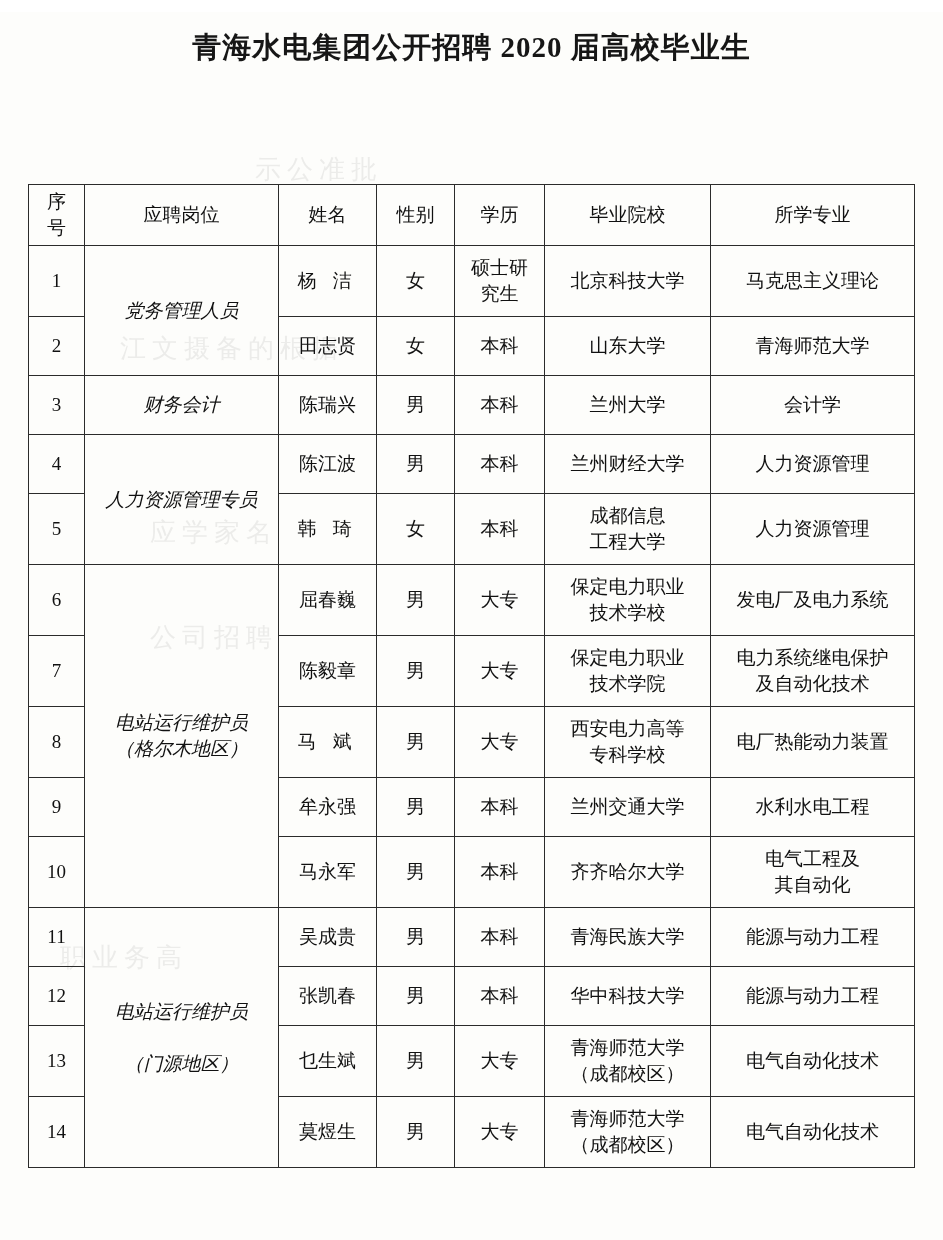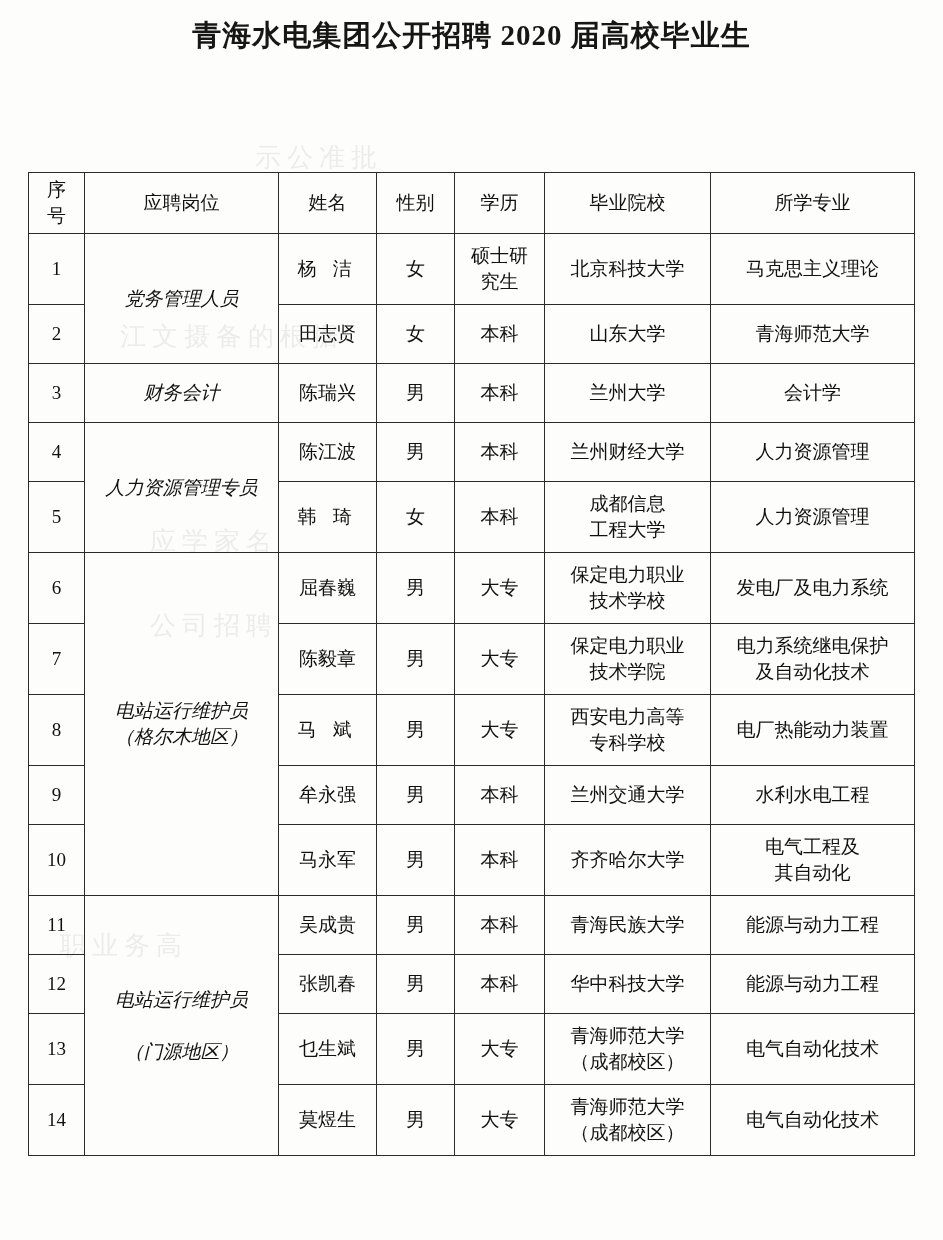--- a/index.html
+++ b/index.html
@@ -17,20 +17,21 @@
   }
   .page {
     position: relative;
     width: 943px;
     height: 1240px;
     background: #fdfdfb;
   }
   .title-block {
     text-align: center;
     padding-top: 12px;
+    margin-top: 12px;
   }
   .title-line {
     font-family: "Liberation Serif", "DejaVu Serif", serif;
     font-weight: bold;
     font-size: 29px;
     line-height: 46px;
     letter-spacing: 1px;
     color: #161616;
   }
   .table-wrap {
@@ -85,21 +86,21 @@
     position: absolute;
     color: rgba(120,125,120,0.13);
     font-size: 26px;
     font-family: "Liberation Serif", "DejaVu Serif", serif;
     pointer-events: none;
     white-space: nowrap;
     margin-top: 48px;
   }
   .g1 { left: 255px; top: 92px; letter-spacing: 6px; }
   .g2 { left: 120px; top: 271px; letter-spacing: 6px; }
-  .g3 { left: 150px; top: 476px; letter-spacing: 6px; }
+  .g3 { left: 150px; top: 455px; letter-spacing: 6px; }
   .g4 { left: 150px; top: 560px; letter-spacing: 6px; }
   .g5 { left: 60px; top: 880px; letter-spacing: 6px; }
   .g6 { left: 60px; top: 1018px; letter-spacing: 6px; }
 </style>
 </head>
 <body>
 
 <div class="page">
 
   <div class="ghost g1">示公准批</div>

